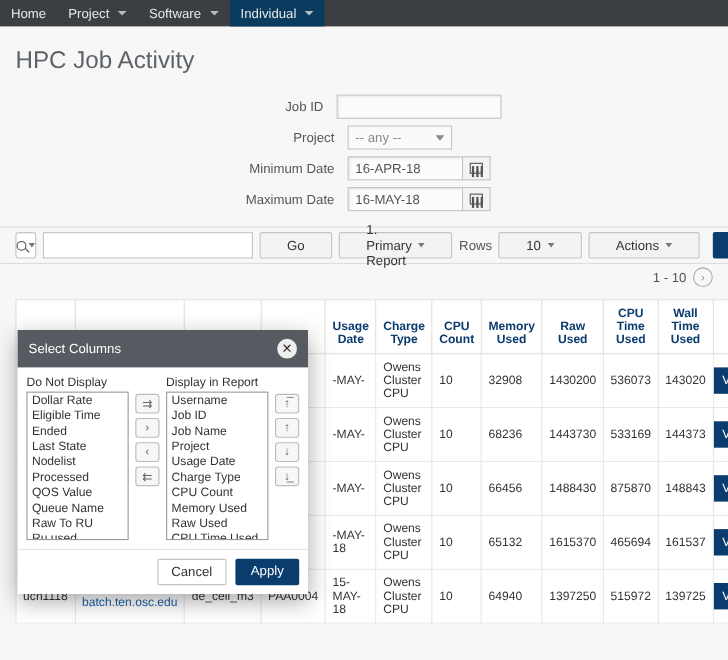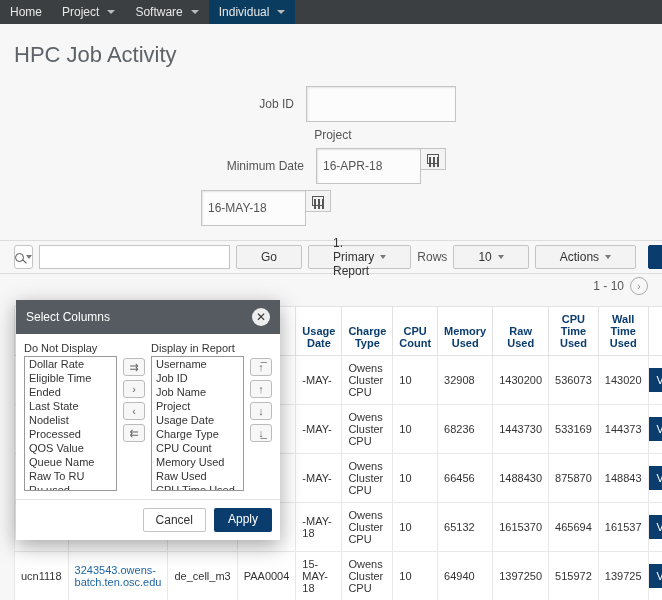--- a/index.html
+++ b/index.html
@@ -12,21 +12,21 @@
   .nav-item.active { background:#0a3c5f; }
   .nav-caret { width:0; height:0; border-left:4px solid transparent; border-right:4px solid transparent; border-top:4px solid #bbb; }
 
   .title { font-size:22px; color:#5d6368; font-weight:normal; padding:18px 14px 12px; }
 
   
   .form-area { padding:0 14px 8px; }
   .form-row { display:flex; align-items:center; margin:6px 0; justify-content:center; }
   .form-label { width:230px; text-align:right; padding-right:12px; color:#555; }
   .or-row { text-align:center; color:#666; letter-spacing:1px; padding:4px 0 4px 0; }
-  .txt-in { width:130px; height:36px; border:1px solid #c4c4c4; background:#fcfcfc; box-shadow: inset 1px 1px 2px rgba(0,0,0,.1); padding:0 6px; color:#555; font-size:12px; }
+  .txt-in { width:130px; height:22px; border:1px solid #c4c4c4; background:#fcfcfc; box-shadow: inset 1px 1px 2px rgba(0,0,0,.1); padding:0 6px; color:#555; font-size:12px; }
   .txt-in.wide { width:150px; }
   .select-proj { width:95px; height:22px; border:1px solid #c4c4c4; background:#fafafa; display:flex; align-items:center; justify-content:space-between; padding:0 6px; color:#888; }
   .tri { width:0; height:0; border-left:4px solid transparent; border-right:4px solid transparent; border-top:5px solid #888; }
   .date-wrap { display:flex; width:130px; }
   .date-wrap .txt-in { width:105px; border-radius:0; }
   .cal-btn { width:28px; height:22px; border:1px solid #c4c4c4; border-left:none; background:#f3f3f3; display:flex; align-items:center; justify-content:center; }
   .cal-icon { width:12px; height:10px; border:1px solid #555; position:relative; }
   .cal-icon:before, .cal-icon:after { content:''; position:absolute; top:2px; left:1px; width:2px; height:6px; background:#555; box-shadow: 4px 0 0 #555, 8px 0 0 #555; }
   .cal-icon:after { top:6px; }
 
@@ -93,33 +93,38 @@
   <div class="title">HPC Job Activity</div>
 
   <div class="form-area">
     <div class="form-row">
       <div class="form-label">Job ID</div>
       <input class="txt-in wide" value="" style="">
       <div style="width:130px"></div>
     </div>
     <div class="form-row">
       <div class="form-label">Project</div>
+      <div class="select-proj">
+        <span>-- any --</span>
+        <span class="tri"></span>
+      </div>
       <div style="width:165px"></div>
     </div>
     <div class="form-row">
       <div class="form-label">Minimum Date</div>
       <div class="date-wrap">
         <input class="txt-in" value="16-APR-18" style="">
         <div class="cal-btn">
             <span class="cal-icon"></span>
           </div>
       </div>
       <div style="width:130px"></div>
     </div>
     <div class="form-row">
+      <div class="form-label">Maximum Date</div>
       <div class="date-wrap">
         <input class="txt-in" value="16-MAY-18" style="">
         <div class="cal-btn">
             <span class="cal-icon"></span>
           </div>
       </div>
       <div style="width:130px"></div>
     </div>
   </div>
 

